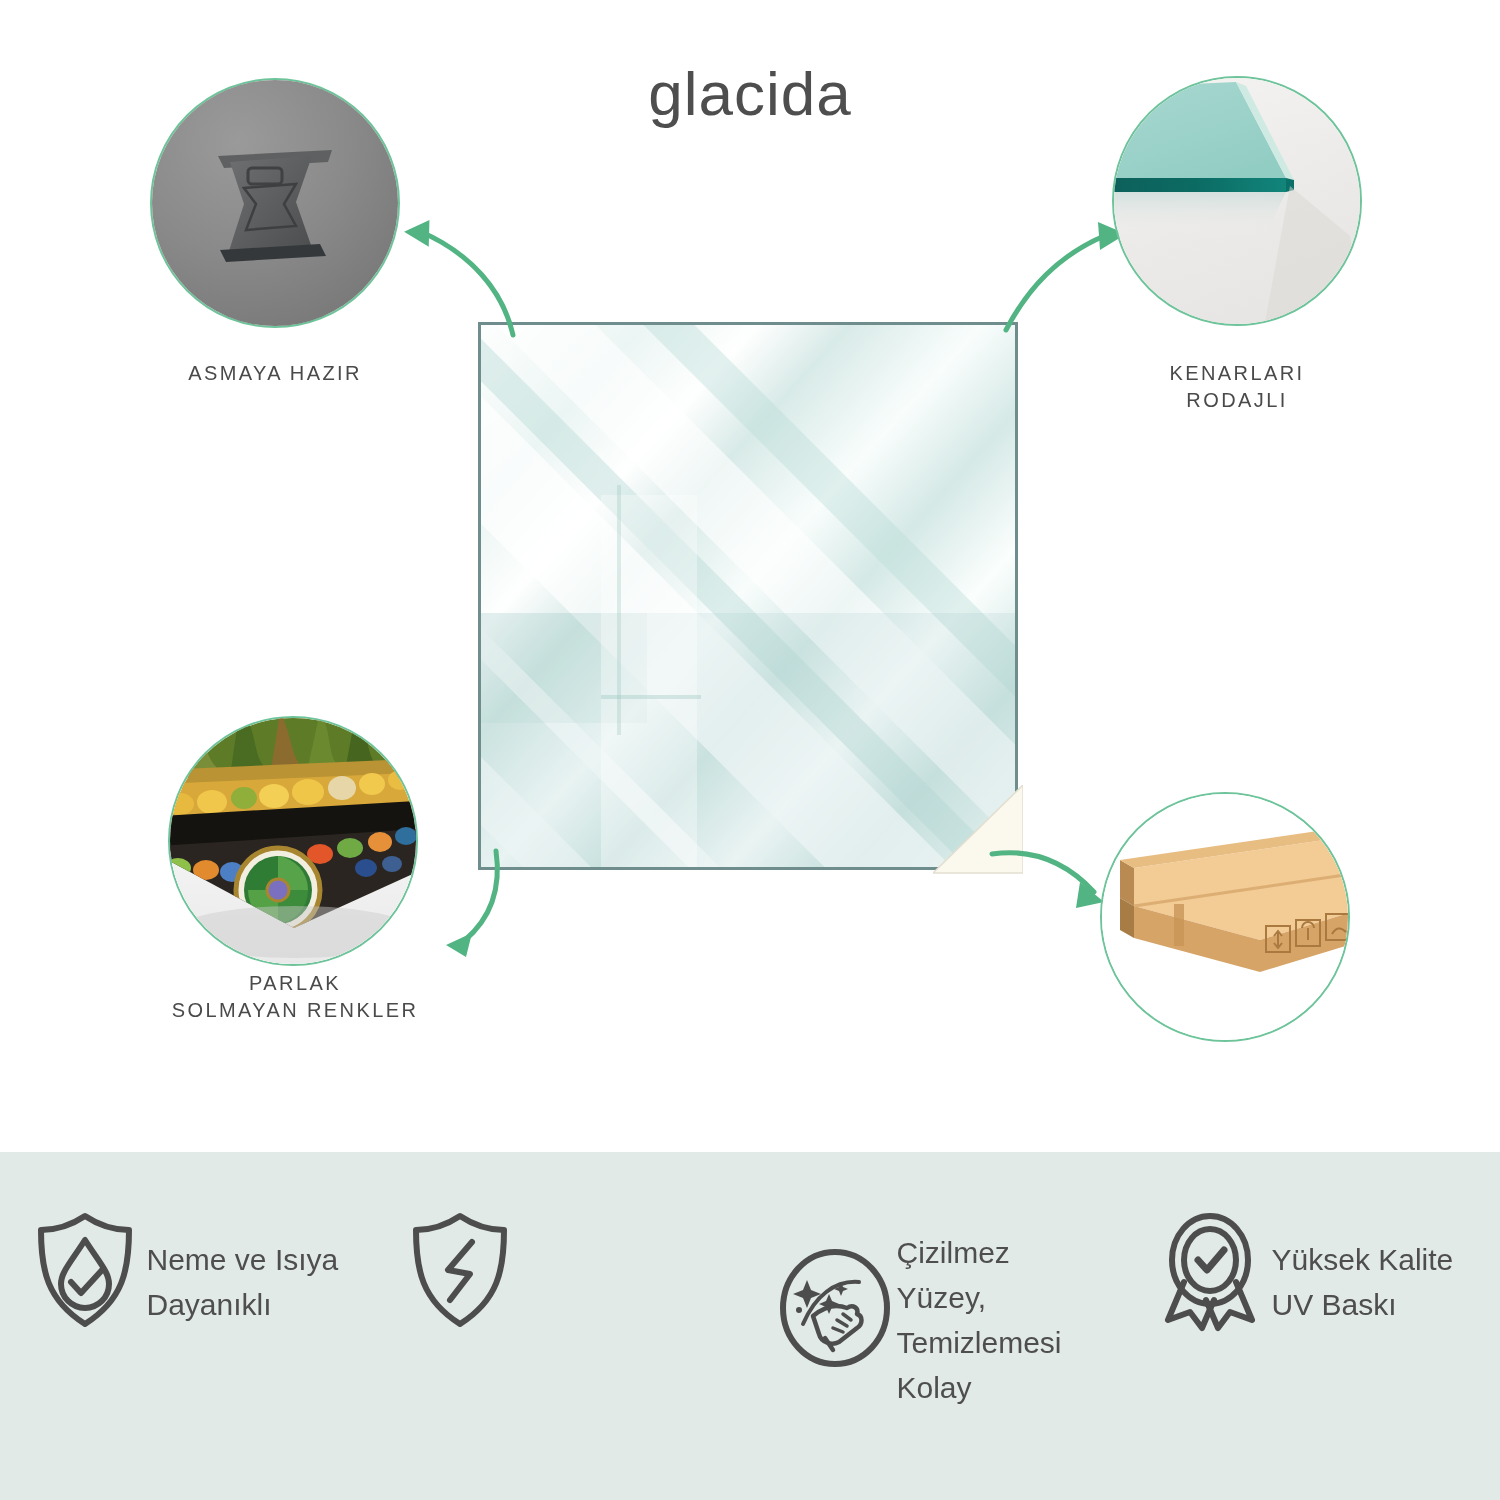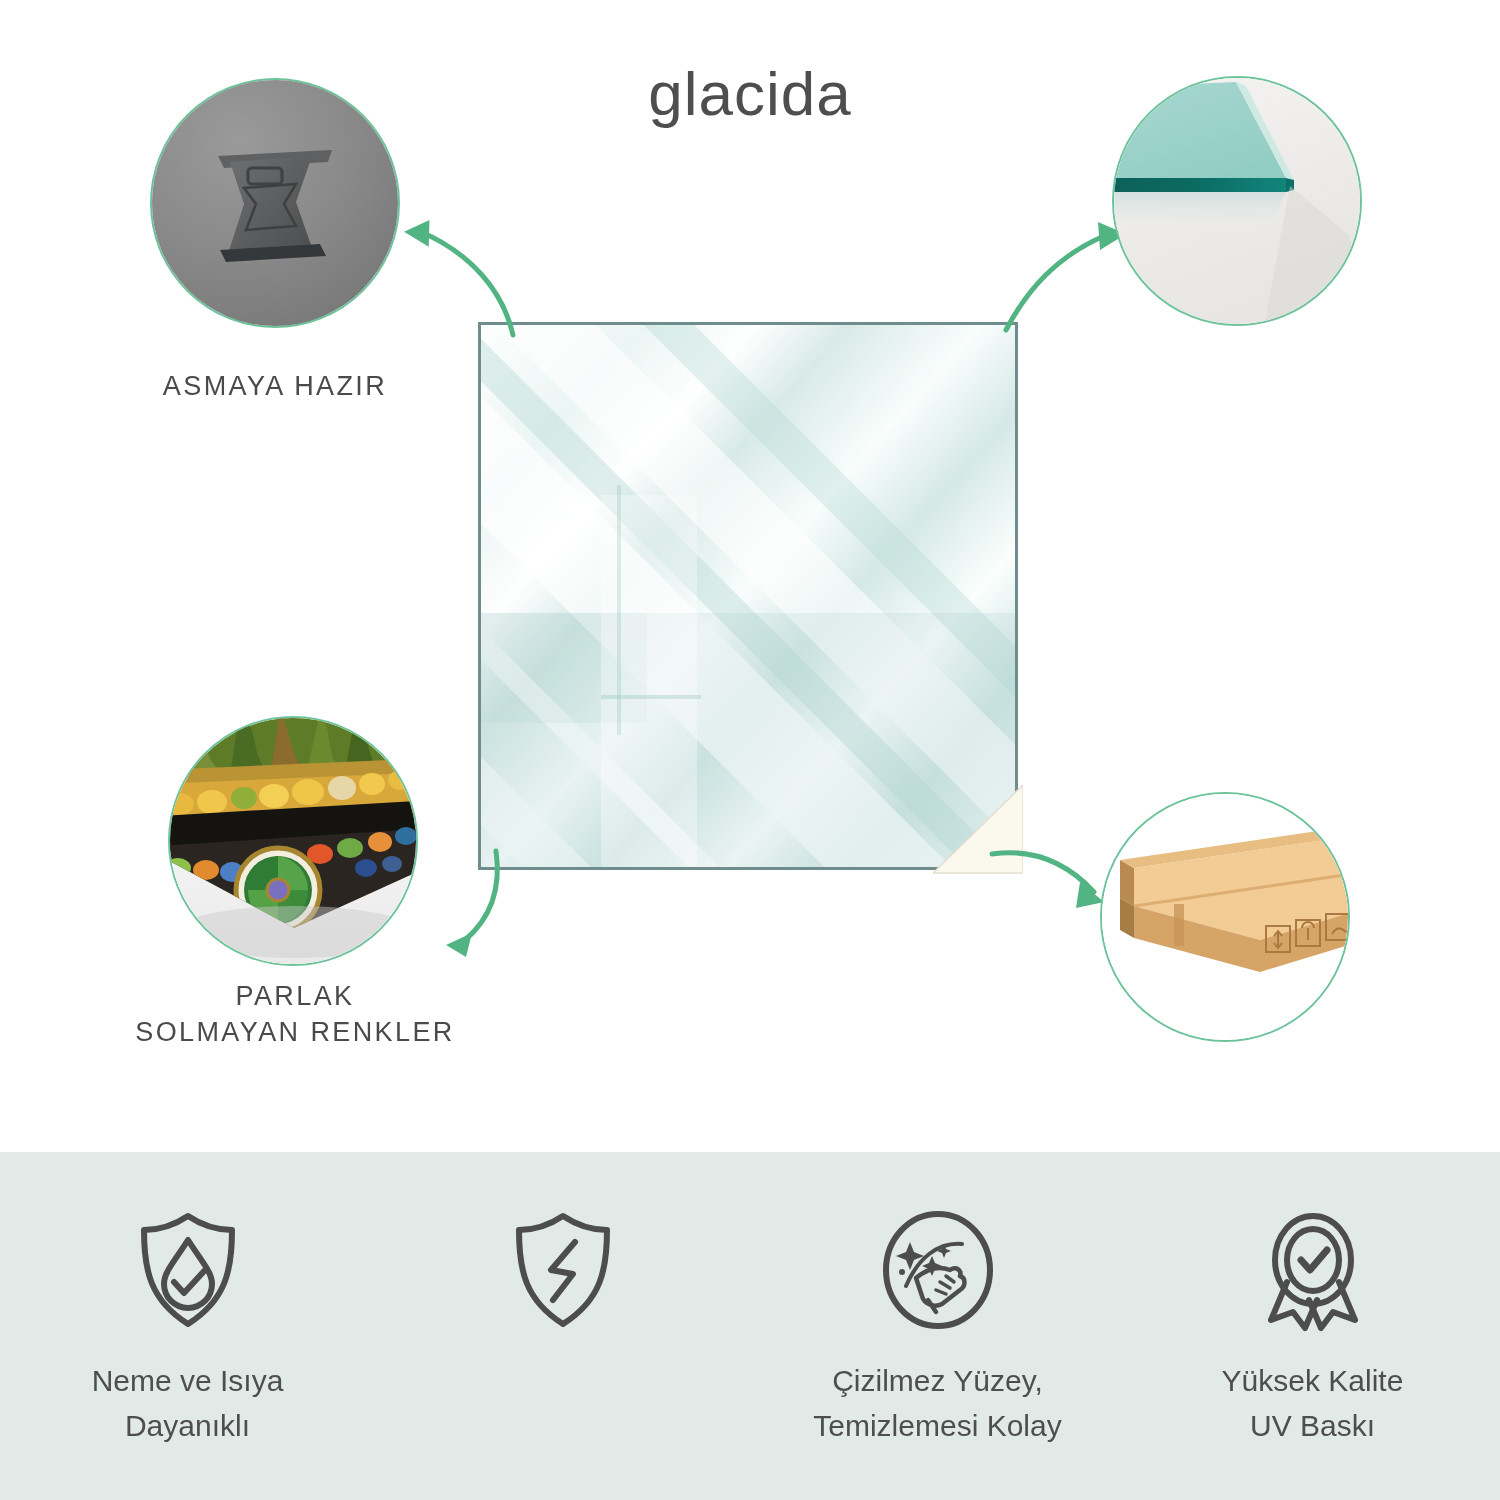--- a/index.html
+++ b/index.html
@@ -32,26 +32,25 @@
     position:absolute;
     border-radius:50%;
     overflow:hidden;
     border:2px solid #6ec49a;
   }
   .fcircle .inner { position:absolute; inset:0; }
 
   .flabel {
     position:absolute;
     text-align:center;
-    font-size:27px;
+    font-size:20px;
     letter-spacing:2.4px;
     color:#4a4a4a;
     line-height:1.35;
     white-space:pre-line;
-    margin-top:8px;
   }
 
   
   #circle-hanger { left:150px; top:78px; width:250px; height:250px; }
   #circle-hanger .inner {
     background:
       radial-gradient(circle at 35% 25%, #9a9a9a 0%, #8a8a8a 45%, #717171 100%);
   }
   .bracket {
     position:absolute; left:50%; top:50%;
@@ -113,23 +112,22 @@
     width:1500px; height:348px;
     background:#e1eae7;
     display:flex;
     align-items:flex-start;
     justify-content:space-around;
     padding-top:54px;
   }
   .feature {
     width:330px;
     display:flex;
-    flex-direction:column;
+    flex-direction:row;
     align-items:center;
-    text-align:center;
   }
   .feature .ficon { height:128px; display:flex; align-items:center; justify-content:center; }
   .feature .ftext {
     margin-top:24px;
     font-size:30px;
     color:#4e4e4e;
     line-height:1.5;
     white-space:pre-line;
   }
 </style>
@@ -220,20 +218,22 @@
         </defs>
         <path d="M-10 10 L122 4 L172 100 L-10 104 Z" fill="url(#gtop)"></path>
         <path d="M122 4 L132 8 L180 102 L172 100 Z" fill="#cfe9e3"></path>
         <rect x="-10" y="100" width="182" height="14" fill="url(#gedge)"></rect>
         <path d="M172 100 L180 102 L180 112 L172 114 Z" fill="#0a7068"></path>
         <path d="M-10 114 L172 114 L150 160 L-10 150 Z" fill="url(#gshadow)" opacity="0.85"></path>
         <path d="M176 108 L236 158 L250 250 L150 250 Z" fill="#d9d7d4" opacity="0.5"></path>
       </svg>
     </div>
   </div>
+  <div class="flabel" style="left:997px; top:360px; width:480px;">KENARLARI
+RODAJLI</div>
 
   <div class="fcircle" id="circle-colors">
     <div class="inner">
       <svg viewBox="0 0 250 250" width="250" height="250">
         <defs>
           <linearGradient id="gbg" x1="0" y1="0" x2="0" y2="1">
             <stop offset="0" stop-color="#ffffff"></stop>
               <stop offset="1" stop-color="#e9e9e9"></stop>
           </linearGradient>
           <clipPath id="artclip">

